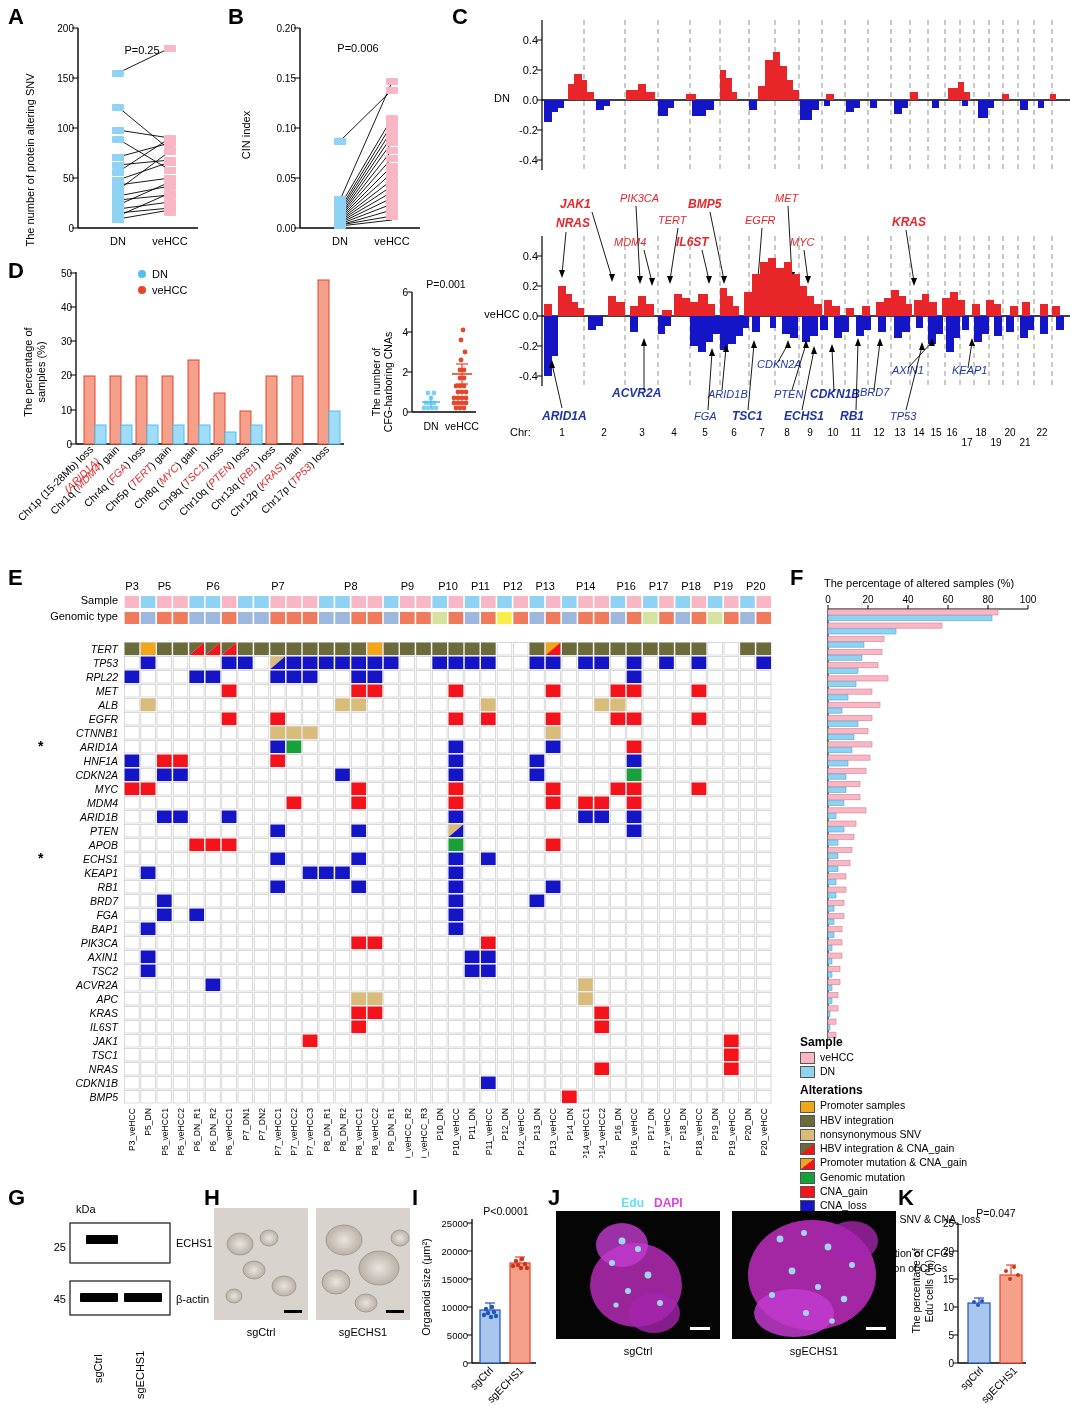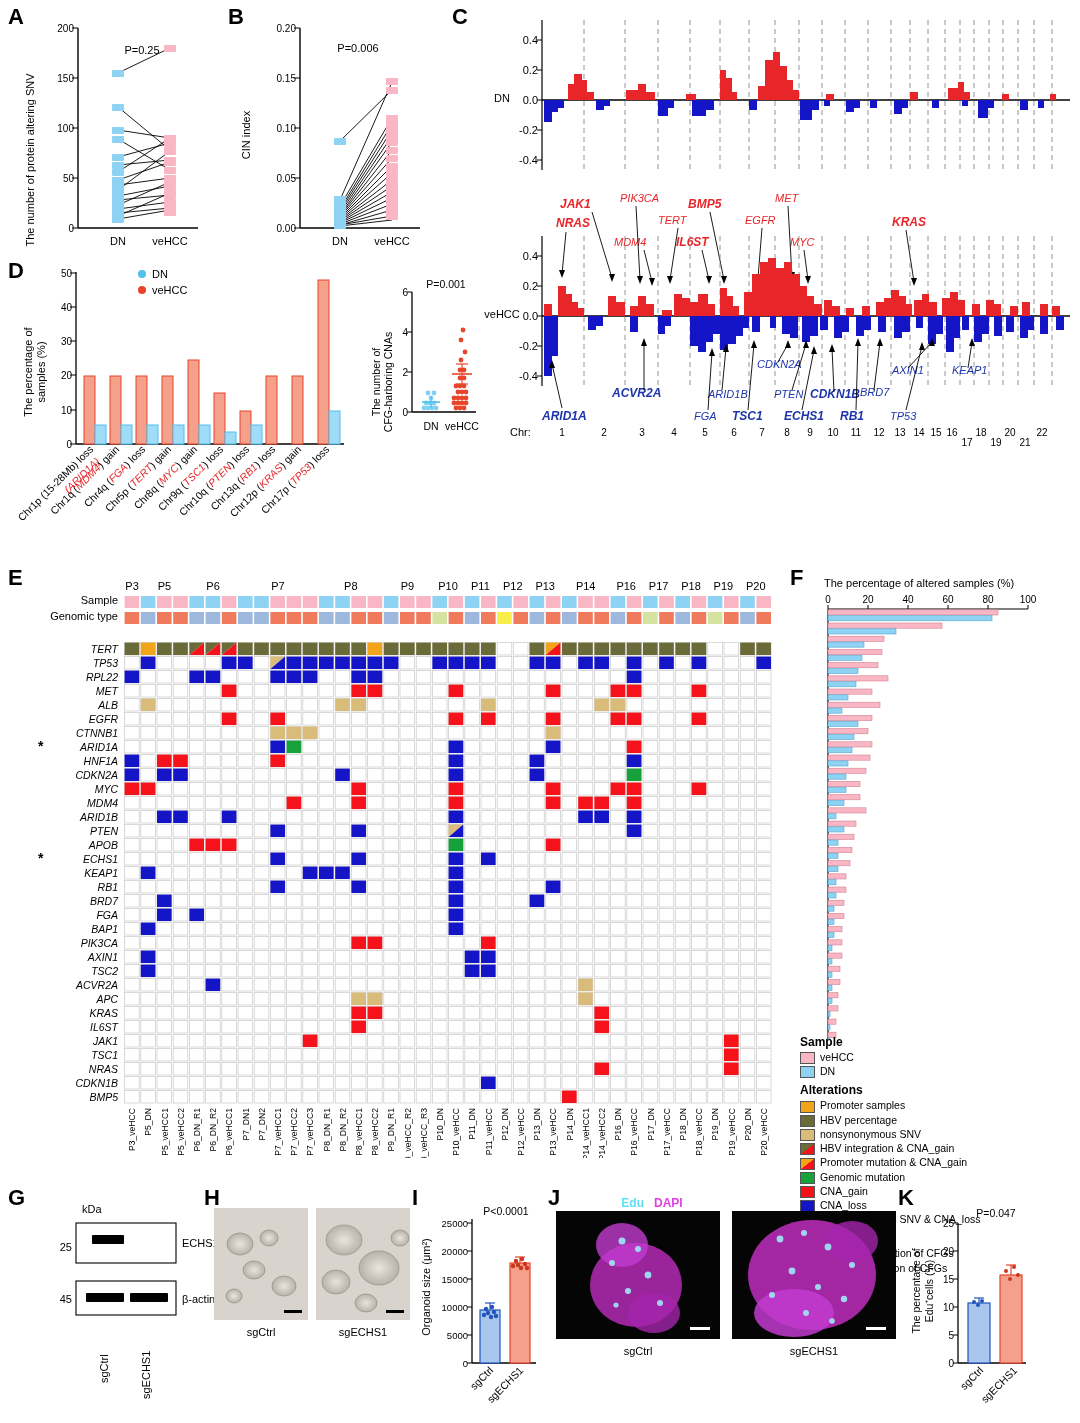--- a/index.html
+++ b/index.html
@@ -2582,40 +2582,40 @@
 
 <div class="abs" style="left:800px;top:1030px;width=275px;">
   <div class="lg-hd">Sample</div>
   <div id="lg-sample">
       <div class="lg-row"><span class="legend-sq" style="background: rgb(249, 182, 196);"></span><span>veHCC</span></div>
       <div class="lg-row"><span class="legend-sq" style="background: rgb(142, 210, 244);"></span><span>DN</span></div>
     </div>
   <div class="lg-hd">Alterations</div>
   <div id="lg-alt">
       <div class="lg-row"><span class="legend-sq" style="background: rgb(242, 165, 25);"></span><span>Promoter samples</span></div>
-      <div class="lg-row"><span class="legend-sq" style="background: rgb(107, 107, 58);"></span><span>HBV percentage</span></div>
+      <div class="lg-row"><span class="legend-sq" style="background: rgb(107, 107, 58);"></span><span>HBV integration</span></div>
       <div class="lg-row"><span class="legend-sq" style="background: rgb(217, 187, 122);"></span><span>nonsynonymous SNV</span></div>
       <div class="lg-row"><span class="legend-sq" style="background: linear-gradient(to right bottom, rgb(107, 107, 58) 49%, rgb(245, 18, 26) 51%);"></span><span>HBV integration &amp; CNA_gain</span></div>
       <div class="lg-row"><span class="legend-sq" style="background: linear-gradient(to right bottom, rgb(242, 165, 25) 49%, rgb(245, 18, 26) 51%);"></span><span>Promoter mutation &amp; CNA_gain</span></div>
       <div class="lg-row"><span class="legend-sq" style="background: rgb(22, 161, 58);"></span><span>Genomic mutation</span></div>
       <div class="lg-row"><span class="legend-sq" style="background: rgb(245, 18, 26);"></span><span>CNA_gain</span></div>
       <div class="lg-row"><span class="legend-sq" style="background: rgb(21, 21, 200);"></span><span>CNA_loss</span></div>
       <div class="lg-row"><span class="legend-sq" style="background: linear-gradient(to right bottom, rgb(217, 187, 122) 49%, rgb(21, 21, 200) 51%);"></span><span>nonsynonymous SNV &amp; CNA_loss</span></div>
     </div>
   <div class="lg-hd">Genomic type</div>
   <div id="lg-gt">
       <div class="lg-row"><span class="legend-sq" style="background: rgb(214, 226, 160);"></span><span>no CNA or mutation of CFGs</span></div>
       <div class="lg-row"><span class="legend-sq" style="background: rgb(157, 183, 221);"></span><span>CNA and mutation of CFGs</span></div>
       <div class="lg-row"><span class="legend-sq" style="background: rgb(240, 122, 92);"></span><span>CNA of CFGs</span></div>
       <div class="lg-row"><span class="legend-sq" style="background: rgb(247, 238, 74);"></span><span>CFG mutation</span></div>
     </div>
 </div>
 
 <div class="panel-letter abs" style="left:8px;top:1185px;">G</div>
-<div class="abs" style="left:38px;top:1195px;width:190px;height:225px;">
+<div class="abs" style="left:32px;top:1195px;width:190px;height:225px;">
   <svg width="190" height="225" viewBox="0 0 190 225" font-family="Liberation Sans, sans-serif">
     <text x="44" y="18" font-size="11">kDa</text>
     <rect x="38" y="28" width="100" height="40" fill="#fff" stroke="#000" stroke-width="1.1"></rect>
     <rect x="54" y="40" width="32" height="9" fill="#000" rx="1"></rect>
     <text x="34" y="56" font-size="11" text-anchor="end">25</text>
     <text x="144" y="52" font-size="11">ECHS1</text>
     <rect x="38" y="86" width="100" height="34" fill="#fff" stroke="#000" stroke-width="1.1"></rect>
     <rect x="48" y="98" width="38" height="9" fill="#000" rx="1"></rect>
     <rect x="92" y="98" width="38" height="9" fill="#000" rx="1"></rect>
     <text x="34" y="108" font-size="11" text-anchor="end">45</text>

